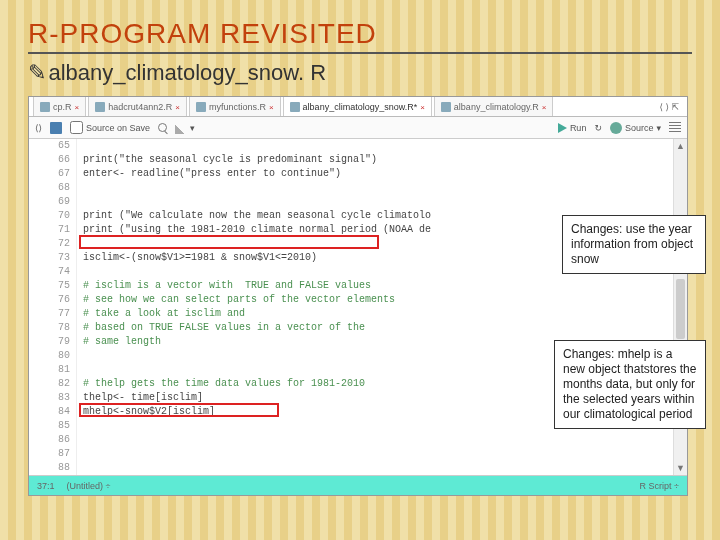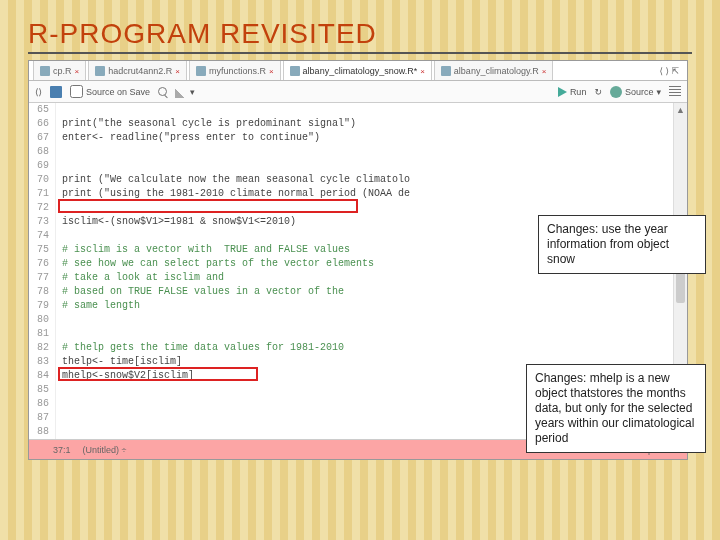--- a/index.html
+++ b/index.html
@@ -52,54 +52,57 @@
   .ico { width: 12px; height: 12px; display: inline-block; }
   .ico-disk { background: #4a7fb0; border-radius: 1px; }
   .ico-search { border: 1px solid #777; border-radius: 50%; position: relative; width: 9px; height: 9px; }
   .ico-search::after { content: ''; position: absolute; width: 4px; height: 1px; background: #777; bottom: -2px; right: -2px; transform: rotate(45deg); }
   .ico-wand { background: linear-gradient(45deg,#aaa 40%,transparent 40%); }
   .ico-run { width: 0; height: 0; border-left: 9px solid #4a9; border-top: 5px solid transparent; border-bottom: 5px solid transparent; }
   .ico-publish { background: #6a9; border-radius: 50%; }
   .ico-list { background: repeating-linear-gradient(#777 0,#777 1px,transparent 1px,transparent 3px); }
 
   .code-area { display: flex; position: absolute; top: 42px; bottom: 20px; left: 0; right: 14px; }
-  .gutter { width: 27px; text-align: right; padding-right: 6px; color: #999; font-family: "Courier New", monospace; font-size: 10px; line-height: 14px; background: #fff; border-right: 1px solid #eee; }
+  .gutter { width: 48px; text-align: right; padding-right: 6px; color: #999; font-family: "Courier New", monospace; font-size: 10px; line-height: 14px; background: #fff; border-right: 1px solid #eee; }
   .gutter div { height: 14px; }
   .code { flex: 1; font-family: "Courier New", monospace; font-size: 10px; line-height: 14px; color: #444; padding-left: 6px; position: relative; }
   .code div { height: 14px; white-space: pre; }
   .c-comment { color: #4a9050; }
 
   .highlight-box {
     position: absolute; border: 2px solid #d22; pointer-events: none;
   }
   .hl1 { top: 96px; left: 2px; width: 300px; height: 16px; }
   .hl2 { top: 264px; left: 2px; width: 200px; height: 16px; }
 
   .scrollbar-v { position: absolute; top: 42px; bottom: 20px; right: 0; width: 14px; background: #f0f0f0; border-left: 1px solid #ddd; }
   .scroll-arrow { height: 14px; text-align: center; font-size: 9px; color: #777; line-height: 14px; }
   .scroll-thumb { position: absolute; left: 2px; right: 2px; top: 140px; height: 60px; background: #ccc; border-radius: 2px; }
 
-  .statusbar { position: absolute; bottom: 0; left: 0; right: 0; height: 20px; border-top: 1px solid #ccc; background: #fca5a5; display: flex; align-items: center; padding: 0 24px; font-size: 9px; color: #666; }
+  .statusbar { position: absolute; bottom: 0; left: 0; right: 0; height: 20px; border-top: 1px solid #ccc; background: #5eead4; display: flex; align-items: center; padding: 0 8px; font-size: 9px; color: #666; }
   .status-right { margin-left: auto; }
 
   .callout {
     position: absolute; border: 1px solid #333; background: #fff;
     font-size: 12px; color: #222; padding: 6px 8px; line-height: 1.25;
     z-index: 5;
   }
-  .callout1 { right: 14px; top: 215px; width: 168px; }
-  .callout2 { right: 14px; top: 364px; width: 180px; }
+  .callout1 { right: 14px; top: 215px; width: 144px; }
+  .callout2 { right: 14px; top: 340px; width: 152px; }
 </style>
 </head>
 <body>
 
 <div class="bg-stripes"></div>
 
 <div class="slide">
   <h1 class="title">R-PROGRAM REVISITED</h1>
+  <div class="subtitle">
+    <span class="sub-prefix">✎</span><span>albany_climatology_snow. R</span>
+  </div>
 
   <div class="editor">
     <div class="tabbar">
       <div class="tab">
           <span class="file-icon"></span>
           <span>cp.R</span>
           <span class="tab-x">×</span>
         </div>
       <div class="tab">
           <span class="file-icon"></span>

